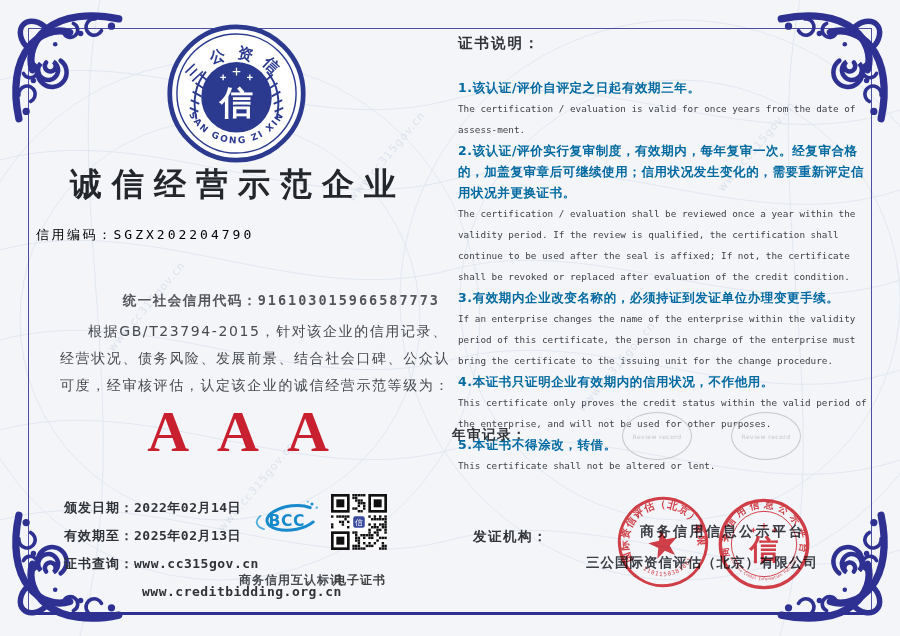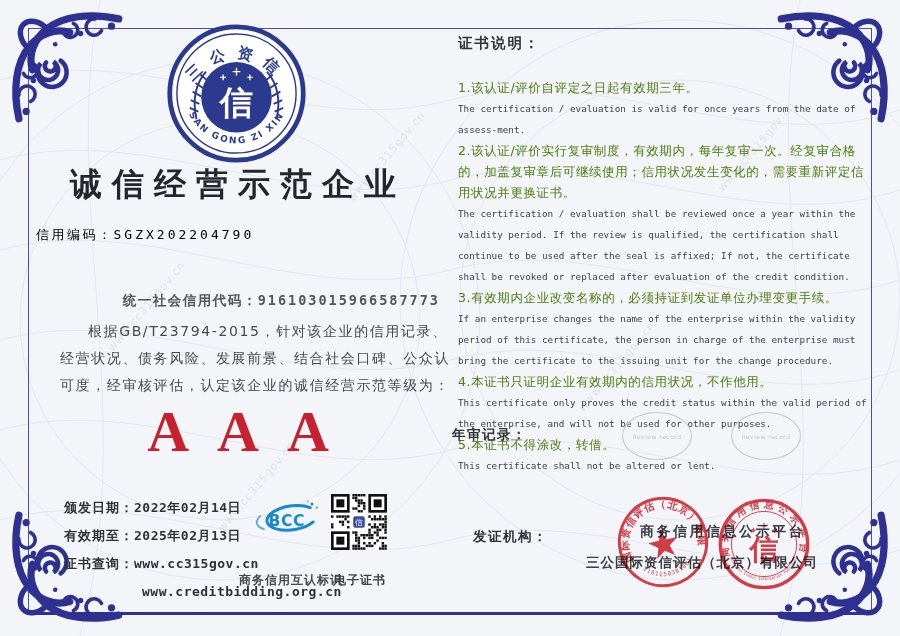--- a/index.html
+++ b/index.html
@@ -30,21 +30,21 @@
   .f-row.indent{padding-left:78px;}
   .bcc-wrap{position:absolute;left:252px;top:498px;width:72px;height:50px;}
   .qr-wrap{position:absolute;left:331px;top:494px;width:56px;height:56px;}
   .cap1{position:absolute;left:236px;top:572px;width:110px;text-align:center;font-size:12px;font-weight:bold;color:#45484d;letter-spacing:1px;}
   .cap2{position:absolute;left:328px;top:572px;width:64px;text-align:center;font-size:12px;font-weight:bold;color:#404040;letter-spacing:1px;}
 
   
   .right-col{position:absolute;left:458px;top:34px;width:416px;}
   .instr-head{font-size:14.5px;font-weight:bold;color:#303338;letter-spacing:2px;margin:0 0 24px 0;}
   .item p{margin:0;}
-  .item .zh{font-size:12.5px;font-weight:normal;color:#4d7c0f;line-height:21px;letter-spacing:.6px;}
+  .item .zh{font-size:12.5px;font-weight:bold;color:#0369a1;line-height:21px;letter-spacing:.6px;}
   .item .en{font-family:"DejaVu Sans Mono",monospace;font-size:9.3px;color:#3c3f45;line-height:21px;}
   .annual-label{position:absolute;left:452px;top:426px;font-size:13.5px;font-weight:bold;color:#303338;letter-spacing:1.5px;}
   .stamp{position:absolute;width:68px;height:46px;border:1px solid #c7c7c7;border-radius:50%;display:flex;align-items:center;justify-content:center;font-size:6px;color:#c6c6c6;letter-spacing:.5px;background:transparent;}
   .stamp.s1{left:622px;top:412px;}
   .stamp.s2{left:731px;top:412px;}
   .issuer-label{position:absolute;left:473px;top:528px;font-size:13.5px;font-weight:bold;color:#303338;letter-spacing:1.5px;}
   .issuer-line1{position:absolute;left:640px;top:523px;font-size:14px;font-weight:600;color:#3b3e44;letter-spacing:2.5px;white-space:nowrap;}
   .issuer-line2{position:absolute;left:586px;top:554px;font-size:13.5px;font-weight:600;color:#3b3e44;letter-spacing:1px;white-space:nowrap;}
   .seal{position:absolute;opacity:.88;mix-blend-mode:multiply;}
   .seal.left{left:615px;top:494px;width:96px;height:96px;transform:rotate(-12deg);}

